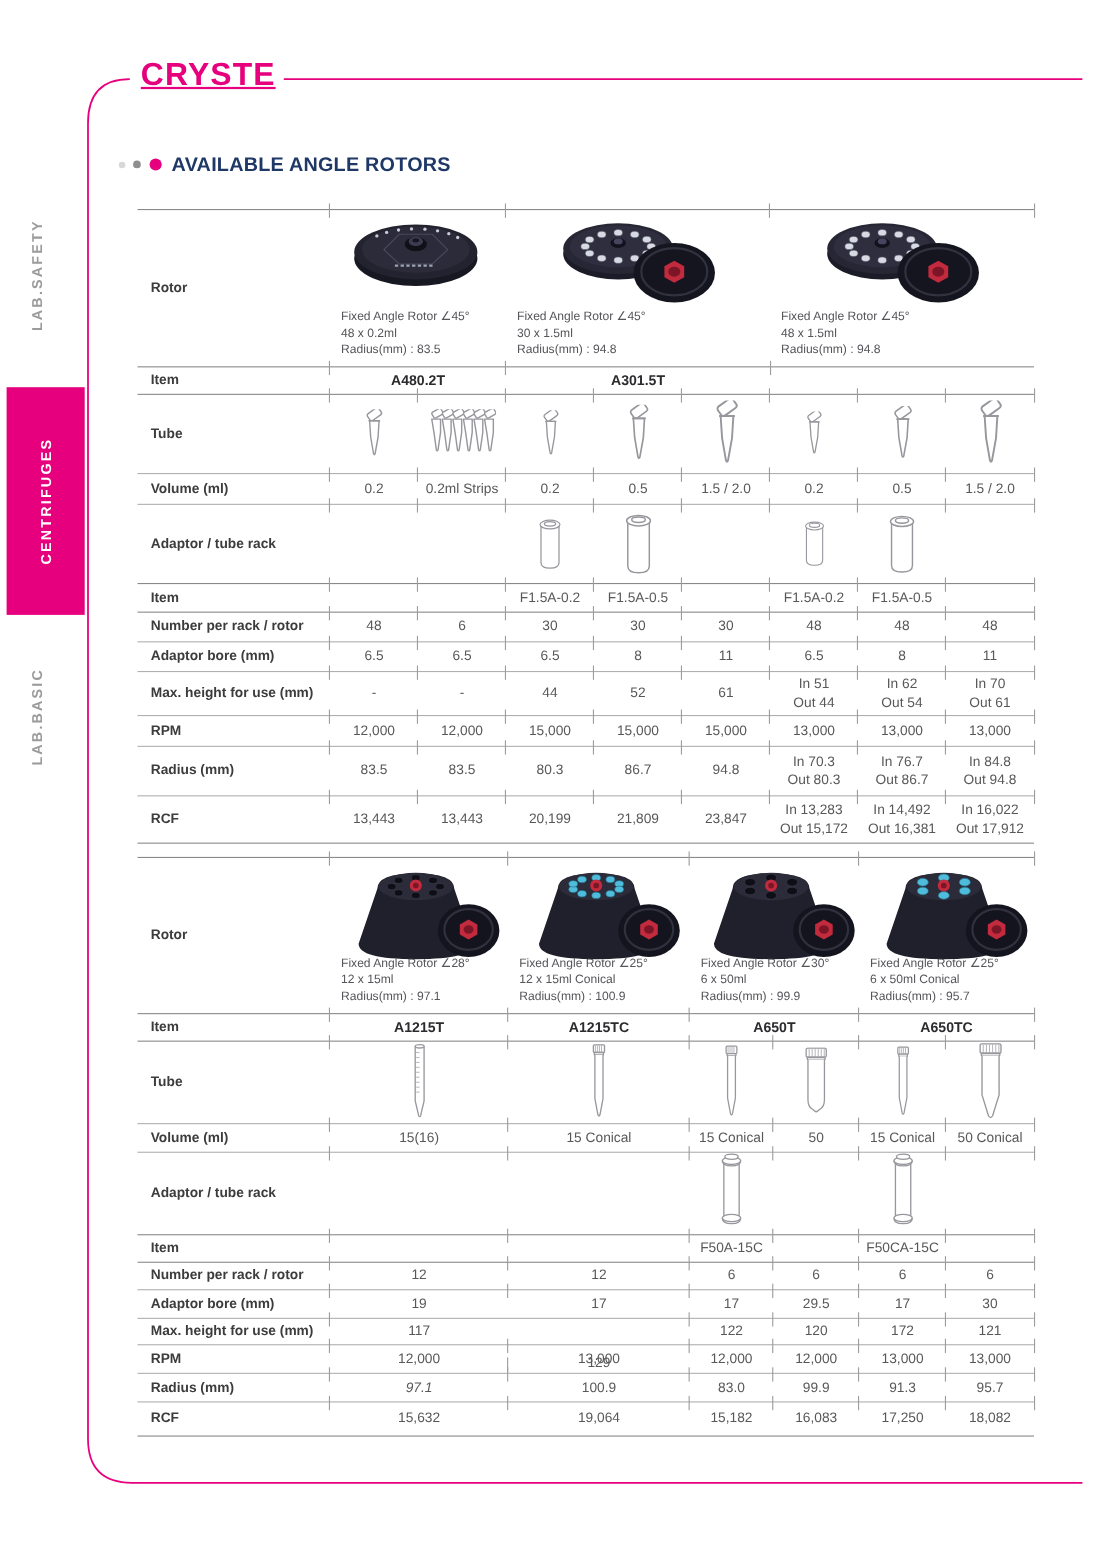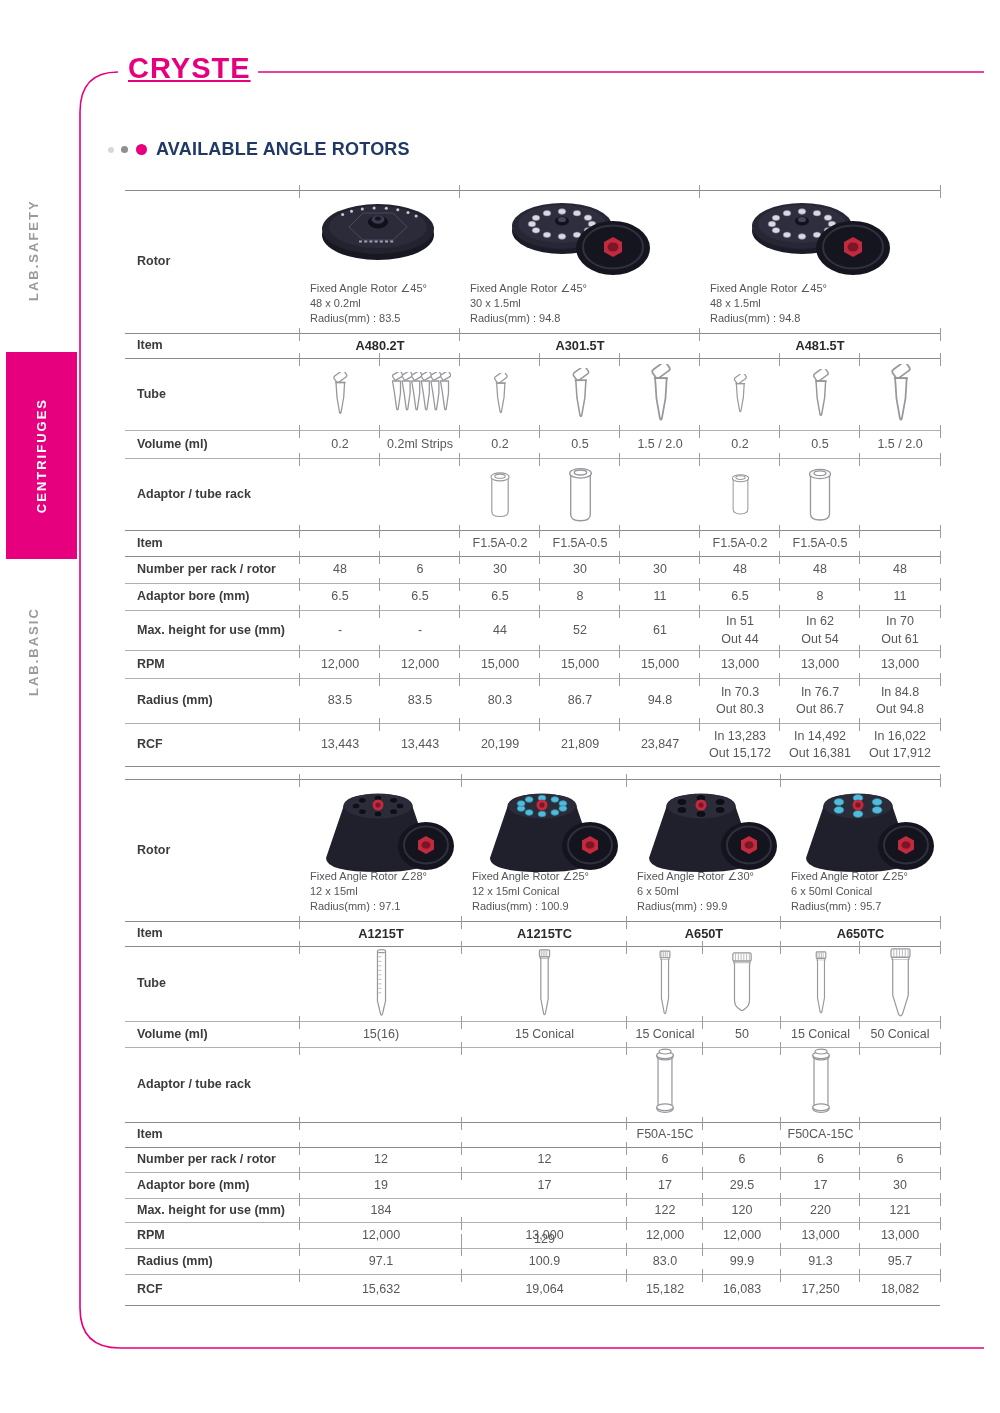--- a/index.html
+++ b/index.html
@@ -159,21 +159,20 @@
               <path d="M108 42 L117 47 L117 57 L108 62 L99 57 L99 47 Z" fill="#c22a3d"></path>
               <ellipse cx="108" cy="52" rx="5.5" ry="4.5" fill="#7c1626"></ellipse>
             </svg></div><div class="gcap">Fixed Angle Rotor ∠45°
 48 x 1.5ml
 Radius(mm) : 94.8</div></div>
       </div>
       <div class="trow strong" style="height: 25px;">
         <div class="lcell">Item</div>
         <div class="dcell icell" style="width: 160px;">A480.2T</div>
         <div class="dcell icell" style="width: 240px;">A301.5T</div>
-        <div class="dcell icell" style="width: 240px;">A481.5T</div>
       </div>
       <div class="trow strong" style="height: 72px;">
         <div class="lcell">Tube</div>
         <div class="dcell" style="width: 80px;"><svg width="26" height="46" viewBox="0 0 26 46">
             <g fill="#fff" stroke="#97979d" stroke-width="1.3" stroke-linejoin="round">
               <rect x="7" y="1" width="12.5" height="7.5" rx="2" transform="rotate(-36 13 4.5)"></rect>
               <path d="M9 10.5 L17.6 10.5 L16.7 25.5 L14 40.5 Q13.3 42.2 12.6 40.5 L10 25.5 Z"></path>
               <path d="M8 10.5 h10.6"></path>
             </g>
           </svg></div>
@@ -574,39 +573,39 @@
         <div class="lcell">Adaptor bore (mm)</div>
         <div class="dcell" style="width: 162px;">19</div>
         <div class="dcell" style="width: 165px;">17</div>
         <div class="dcell" style="width: 76px;">17</div>
         <div class="dcell" style="width: 78px;">29.5</div>
         <div class="dcell" style="width: 79px;">17</div>
         <div class="dcell" style="width: 80px;">30</div>
       </div>
       <div class="trow" style="height: 24px;">
         <div class="lcell">Max. height for use (mm)</div>
-        <div class="dcell" style="width: 162px;">184</div>
+        <div class="dcell" style="width: 162px;">117</div>
         <div class="dcell" style="width: 165px; margin-top: 41px;">129</div>
         <div class="dcell" style="width: 76px;">122</div>
         <div class="dcell" style="width: 78px;">120</div>
-        <div class="dcell" style="width: 79px;">220</div>
+        <div class="dcell" style="width: 79px;">172</div>
         <div class="dcell" style="width: 80px;">121</div>
       </div>
       <div class="trow" style="height: 26px;">
         <div class="lcell">RPM</div>
         <div class="dcell" style="width: 162px;">12,000</div>
         <div class="dcell" style="width: 165px;">13,000</div>
         <div class="dcell" style="width: 76px;">12,000</div>
         <div class="dcell" style="width: 78px;">12,000</div>
         <div class="dcell" style="width: 79px;">13,000</div>
         <div class="dcell" style="width: 80px;">13,000</div>
       </div>
       <div class="trow" style="height: 26px;">
         <div class="lcell">Radius (mm)</div>
-        <div class="dcell" style="width: 162px;">97.1</div>
+        <div class="dcell" style="width: 162px; font-style: italic;">97.1</div>
         <div class="dcell" style="width: 165px;">100.9</div>
         <div class="dcell" style="width: 76px;">83.0</div>
         <div class="dcell" style="width: 78px;">99.9</div>
         <div class="dcell" style="width: 79px;">91.3</div>
         <div class="dcell" style="width: 80px;">95.7</div>
       </div>
       <div class="trow" style="height: 31px;">
         <div class="lcell">RCF</div>
         <div class="dcell" style="width: 162px;">15,632</div>
         <div class="dcell" style="width: 165px;">19,064</div>

